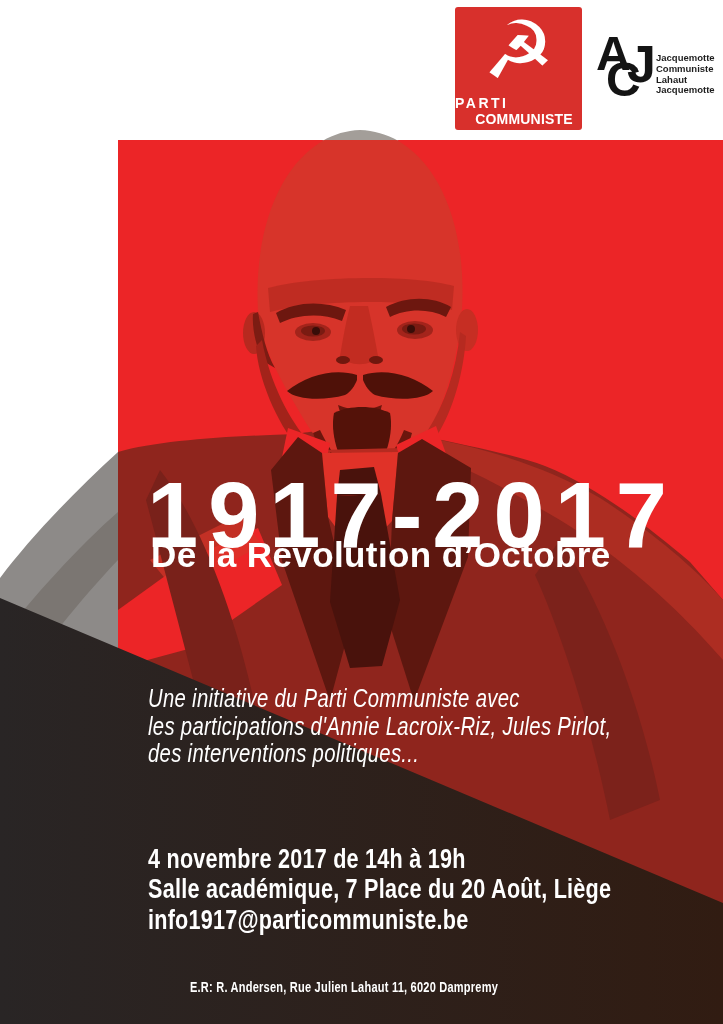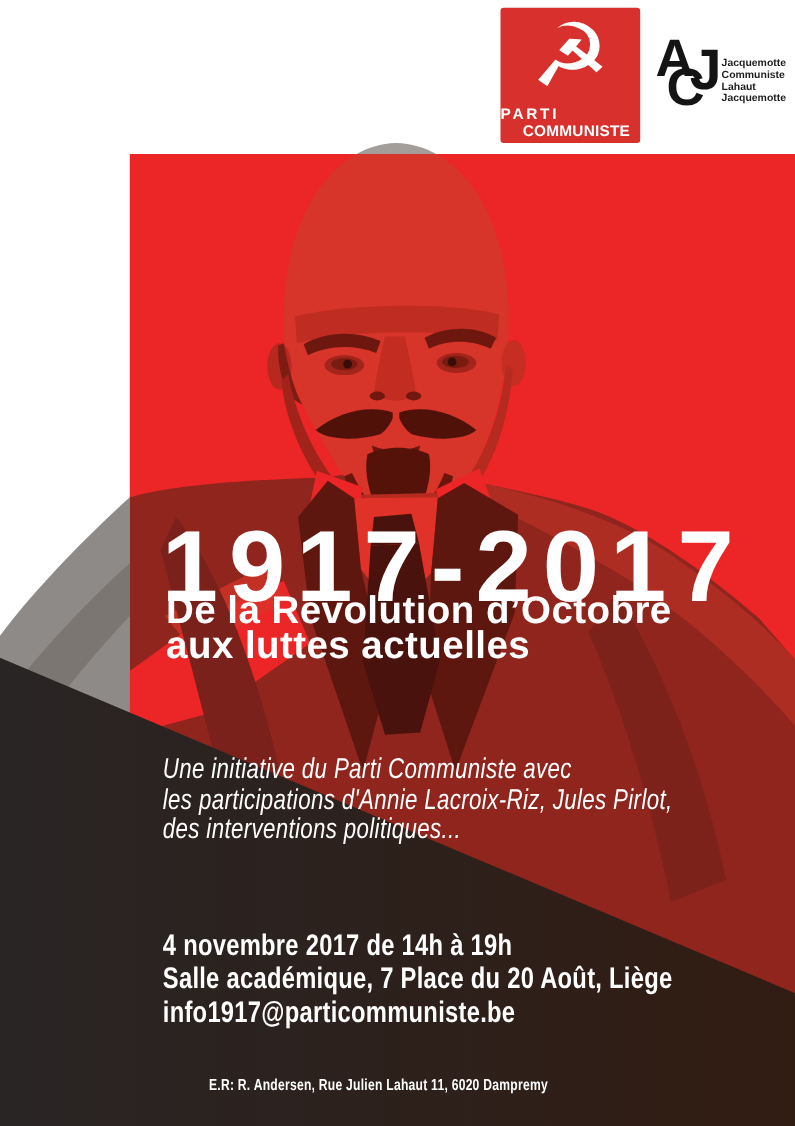--- a/index.html
+++ b/index.html
@@ -176,21 +176,20 @@
     <div>Jacquemotte</div>
     <div>Communiste</div>
     <div>Lahaut</div>
     <div>Jacquemotte</div>
   </div>
 
   <div class="txt title">1917-2017</div>
 
   <div class="txt subtitle">
     <div>De la Révolution d’Octobre</div>
-    <div>aux luttes actuelles</div>
   </div>
 
   <div class="txt initiative">
     <div>Une initiative du Parti Communiste avec</div>
     <div>les participations d'Annie Lacroix-Riz, Jules Pirlot,</div>
     <div>des interventions politiques...</div>
   </div>
 
   <div class="txt event">
     <div>4 novembre 2017 de 14h à 19h</div>

